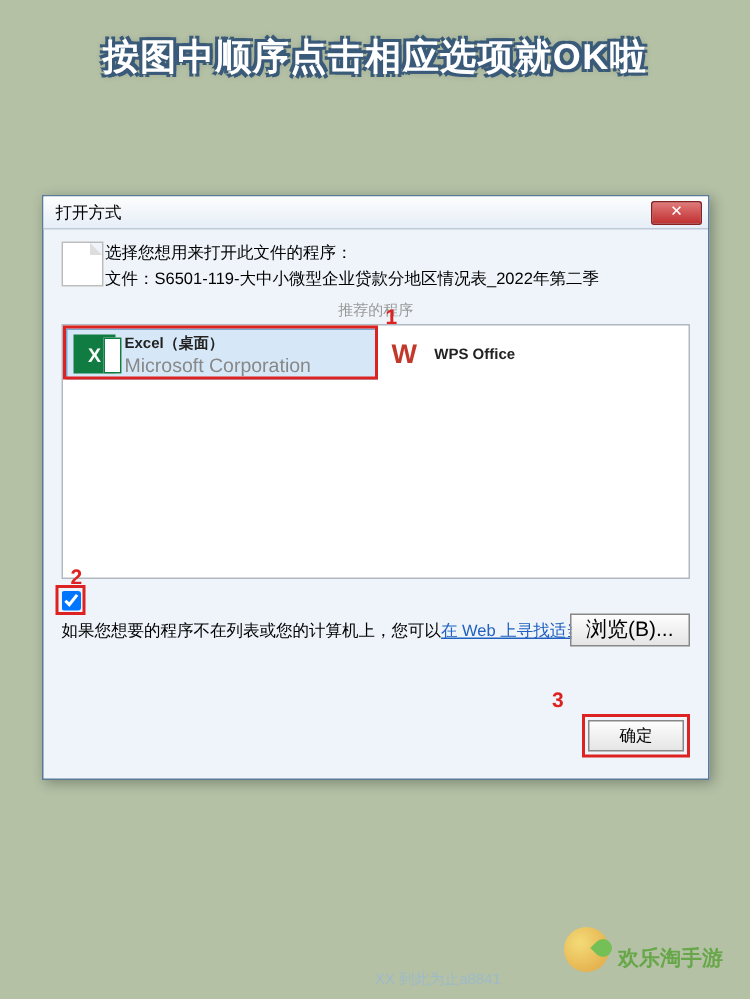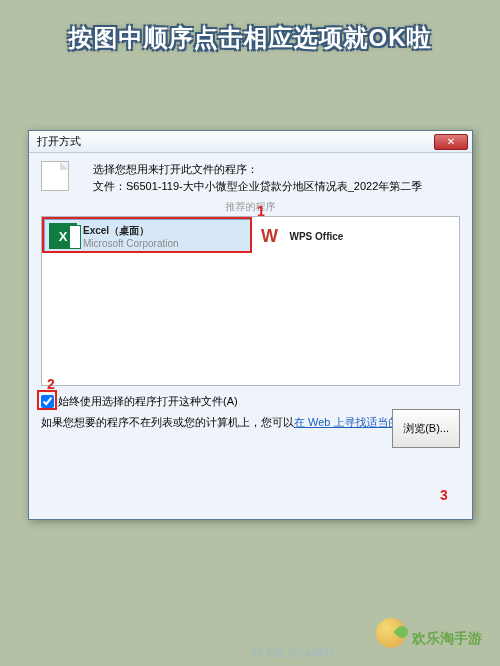--- a/index.html
+++ b/index.html
@@ -50,21 +50,21 @@
     font-size: 10px;
     text-align: center;
     line-height: 13px;
     cursor: pointer;
   }
   .body {
     padding: 8px 12px;
   }
   .prompt-row {
     display: flex;
-    gap: 24px;
+    gap: 1px;
     align-items: flex-start;
     margin-bottom: 6px;
   }
   .file-icon {
     width: 28px; height: 30px;
     border: 1px solid #bbb;
     background: #fff;
     position: relative;
   }
   .file-icon::after {
@@ -124,21 +124,21 @@
     width: 28px; height: 26px;
     color: #c0392b;
     font-size: 18px;
     font-weight: bold;
     display: flex;
     align-items: center;
     justify-content: center;
   }
   .prog-text { display: flex; flex-direction: column; font-size: 10px; }
   .prog-name { color: #222; font-weight: bold; }
-  .prog-pub { color: #888; font-size: 10px; text-align: center; }
+  .prog-pub { color: #888; font-size: 13px; text-align: center; }
   .redbox {
     position: absolute;
     border: 2px solid #d22;
     pointer-events: none;
   }
   .redbox1 { left: 0px; top: 0px; width: 210px; height: 36px; }
   .red-num {
     position: absolute;
     color: #d22;
     font-size: 14px;
@@ -158,22 +158,22 @@
   .num2 { position: absolute; left: 6px; top: -18px; color: #d22; font-size: 14px; font-weight: bold; }
   .hint-row {
     font-size: 11px;
     margin-top: 6px;
   }
   .hint-link { color: #2060c0; text-decoration: underline; cursor: pointer; }
   .browse-btn {
     position: absolute;
     right: 12px;
     top: 278px;
-    font-size: 11px;
-    padding: 11px 10px;
+    font-size: 14px;
+    padding: 1px 10px;
     background: linear-gradient(#fdfdfd,#e5e5e5);
     border: 1px solid #888;
     cursor: pointer;
   }
   .button-row {
     position: absolute;
     right: 12px;
     bottom: 14px;
     display: flex;
     gap: 8px;
@@ -275,32 +275,34 @@
             <span class="prog-name">WPS Office</span>
           </div>
         </div>
       </div>
     </div>
 
     <div class="checkbox-row">
       <div class="num2">2</div>
       <div class="redbox redbox2"></div>
       <input type="checkbox" checked="" style="">
-      <span>始终使用选择的程序打开这种文件(A)</span>
     </div>
 
     <div class="hint-row">
       <span>如果您想要的程序不在列表或您的计算机上，您可以</span><span class="hint-link">在 Web 上寻找适当的程序</span><span>。</span>
     </div>
   </div>
 
   <button class="browse-btn">浏览(B)...</button>
 
   <div class="button-row">
     <span class="num3">3</span>
+    <span class="redbox3">
+      <button class="dlg-btn">确定</button>
+    </span>
   </div>
 </div>
 
 <div class="footer-logo">
   <div class="logo-circle"></div>
   <div class="logo-text">欢乐淘手游</div>
 </div>
 <div class="watermark">XX 到此为止a8841</div>
 
 </body></html>

